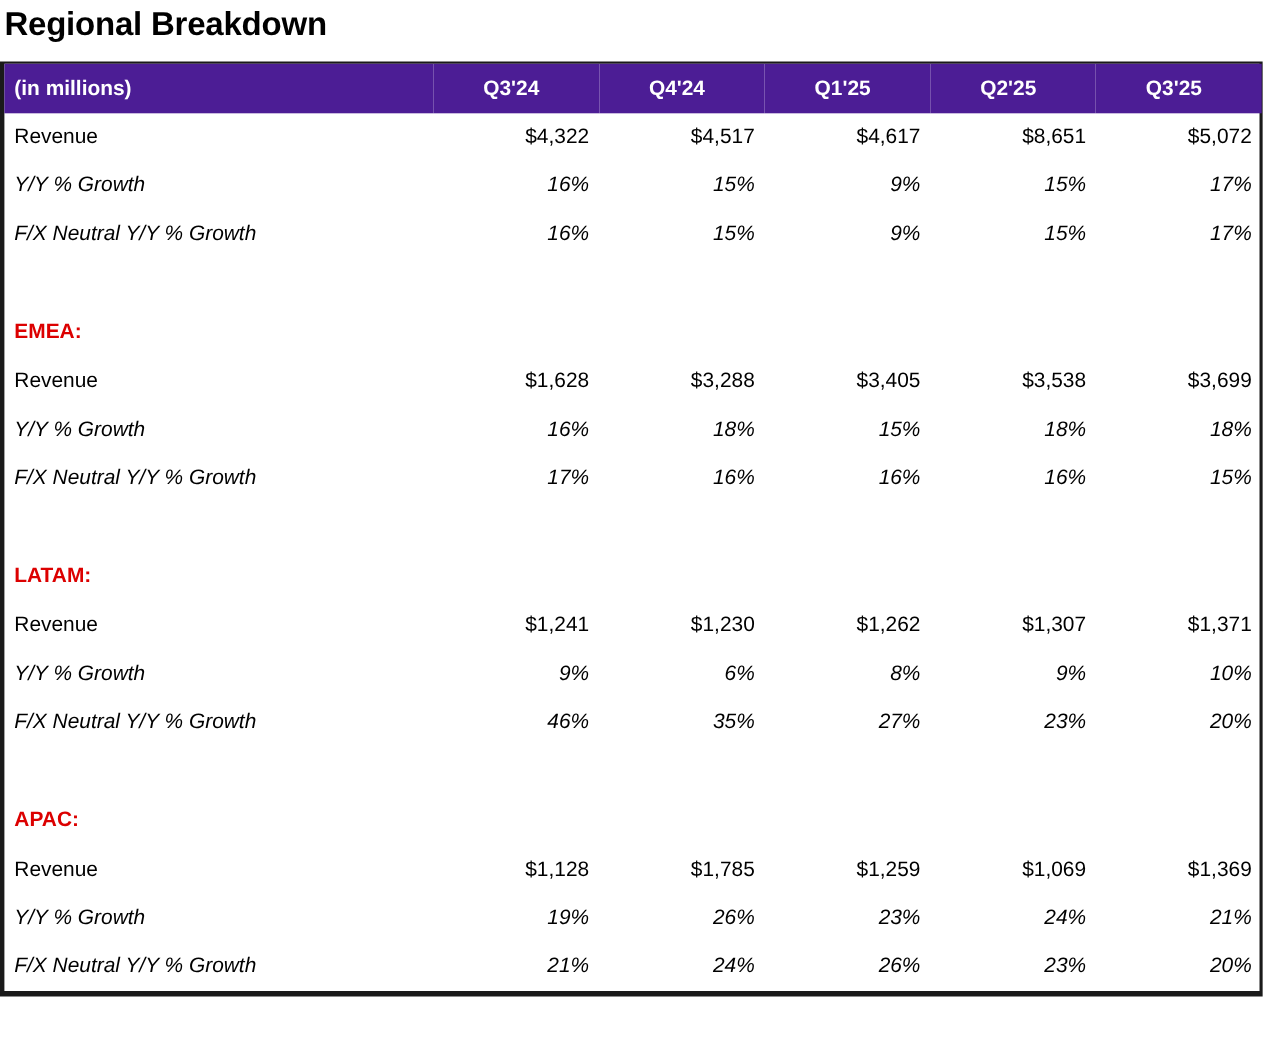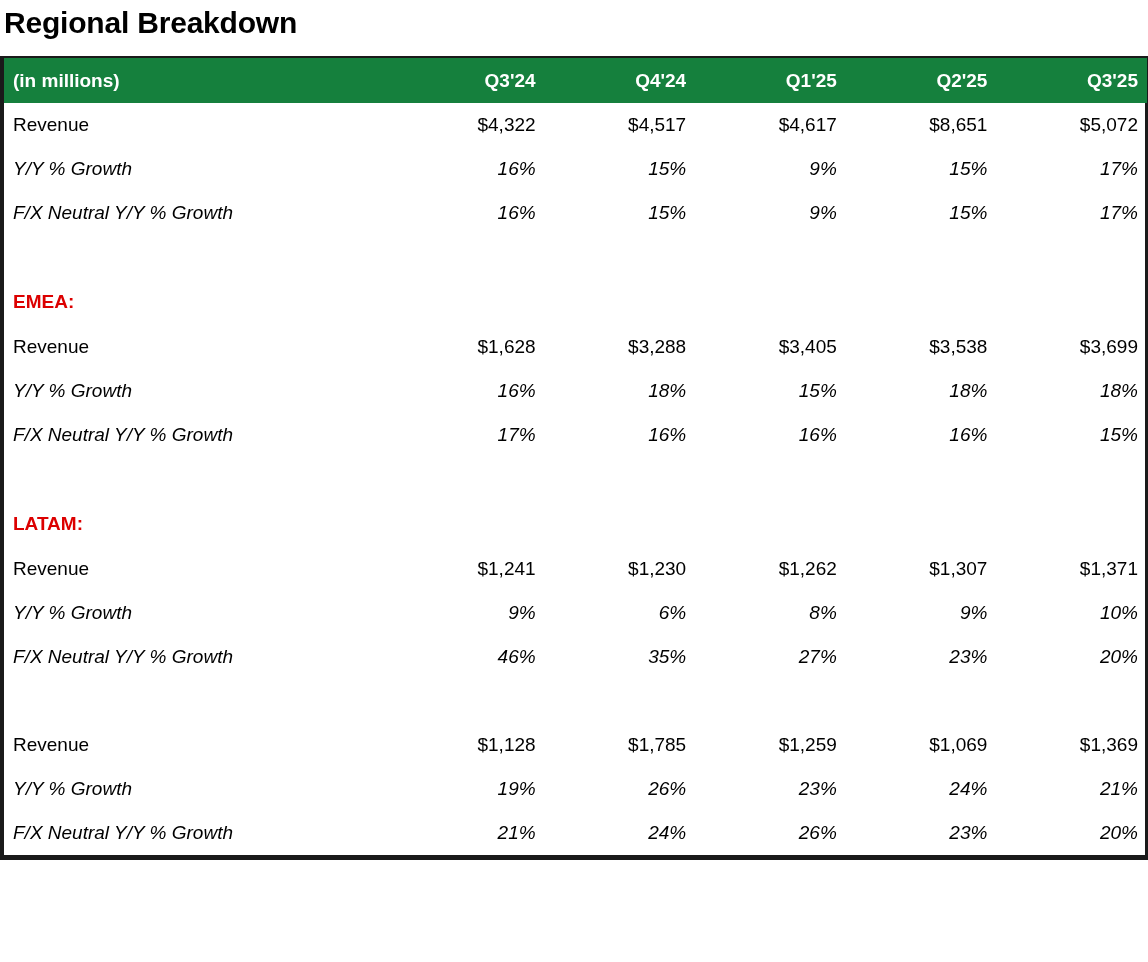--- a/index.html
+++ b/index.html
@@ -53,37 +53,37 @@
     border-collapse: collapse;
     table-layout: fixed;
     font-size: 19px;
   }
 
   table.breakdown col.c-label { width: 390px; }
   table.breakdown col.c-data  { width: 150.6px; }
 
   
   thead tr.head-row {
-    background: #15803d;
+    background: #4c1d95;
   }
   thead th {
     color: #ffffff;
     font-weight: bold;
     font-size: 19px;
     padding: 0;
     height: 45px;
     vertical-align: middle;
     white-space: nowrap;
   }
   thead th.h-label {
     text-align: left;
     padding-left: 9px;
   }
   thead th.h-data {
-    text-align: right;
+    text-align: center;
     padding-right: 9px;
   }
 
   
   tbody td {
     padding: 0;
     height: 44px;
     vertical-align: middle;
     white-space: nowrap;
     font-size: 19px;
@@ -249,20 +249,28 @@
             <td class="val">20%</td>
           </tr>
           <tr class="spacer">
             <td>&nbsp;</td>
             <td>&nbsp;</td>
             <td>&nbsp;</td>
             <td>&nbsp;</td>
             <td>&nbsp;</td>
             <td>&nbsp;</td>
           </tr>
+          <tr class="section-head">
+            <td class="lbl">APAC:</td>
+            <td class="val"></td>
+            <td class="val"></td>
+            <td class="val"></td>
+            <td class="val"></td>
+            <td class="val"></td>
+          </tr>
           <tr class="metric-plain">
             <td class="lbl">Revenue</td>
             <td class="val">$1,128</td>
             <td class="val">$1,785</td>
             <td class="val">$1,259</td>
             <td class="val">$1,069</td>
             <td class="val">$1,369</td>
           </tr>
           <tr class="metric-italic">
             <td class="lbl">Y/Y % Growth</td>

